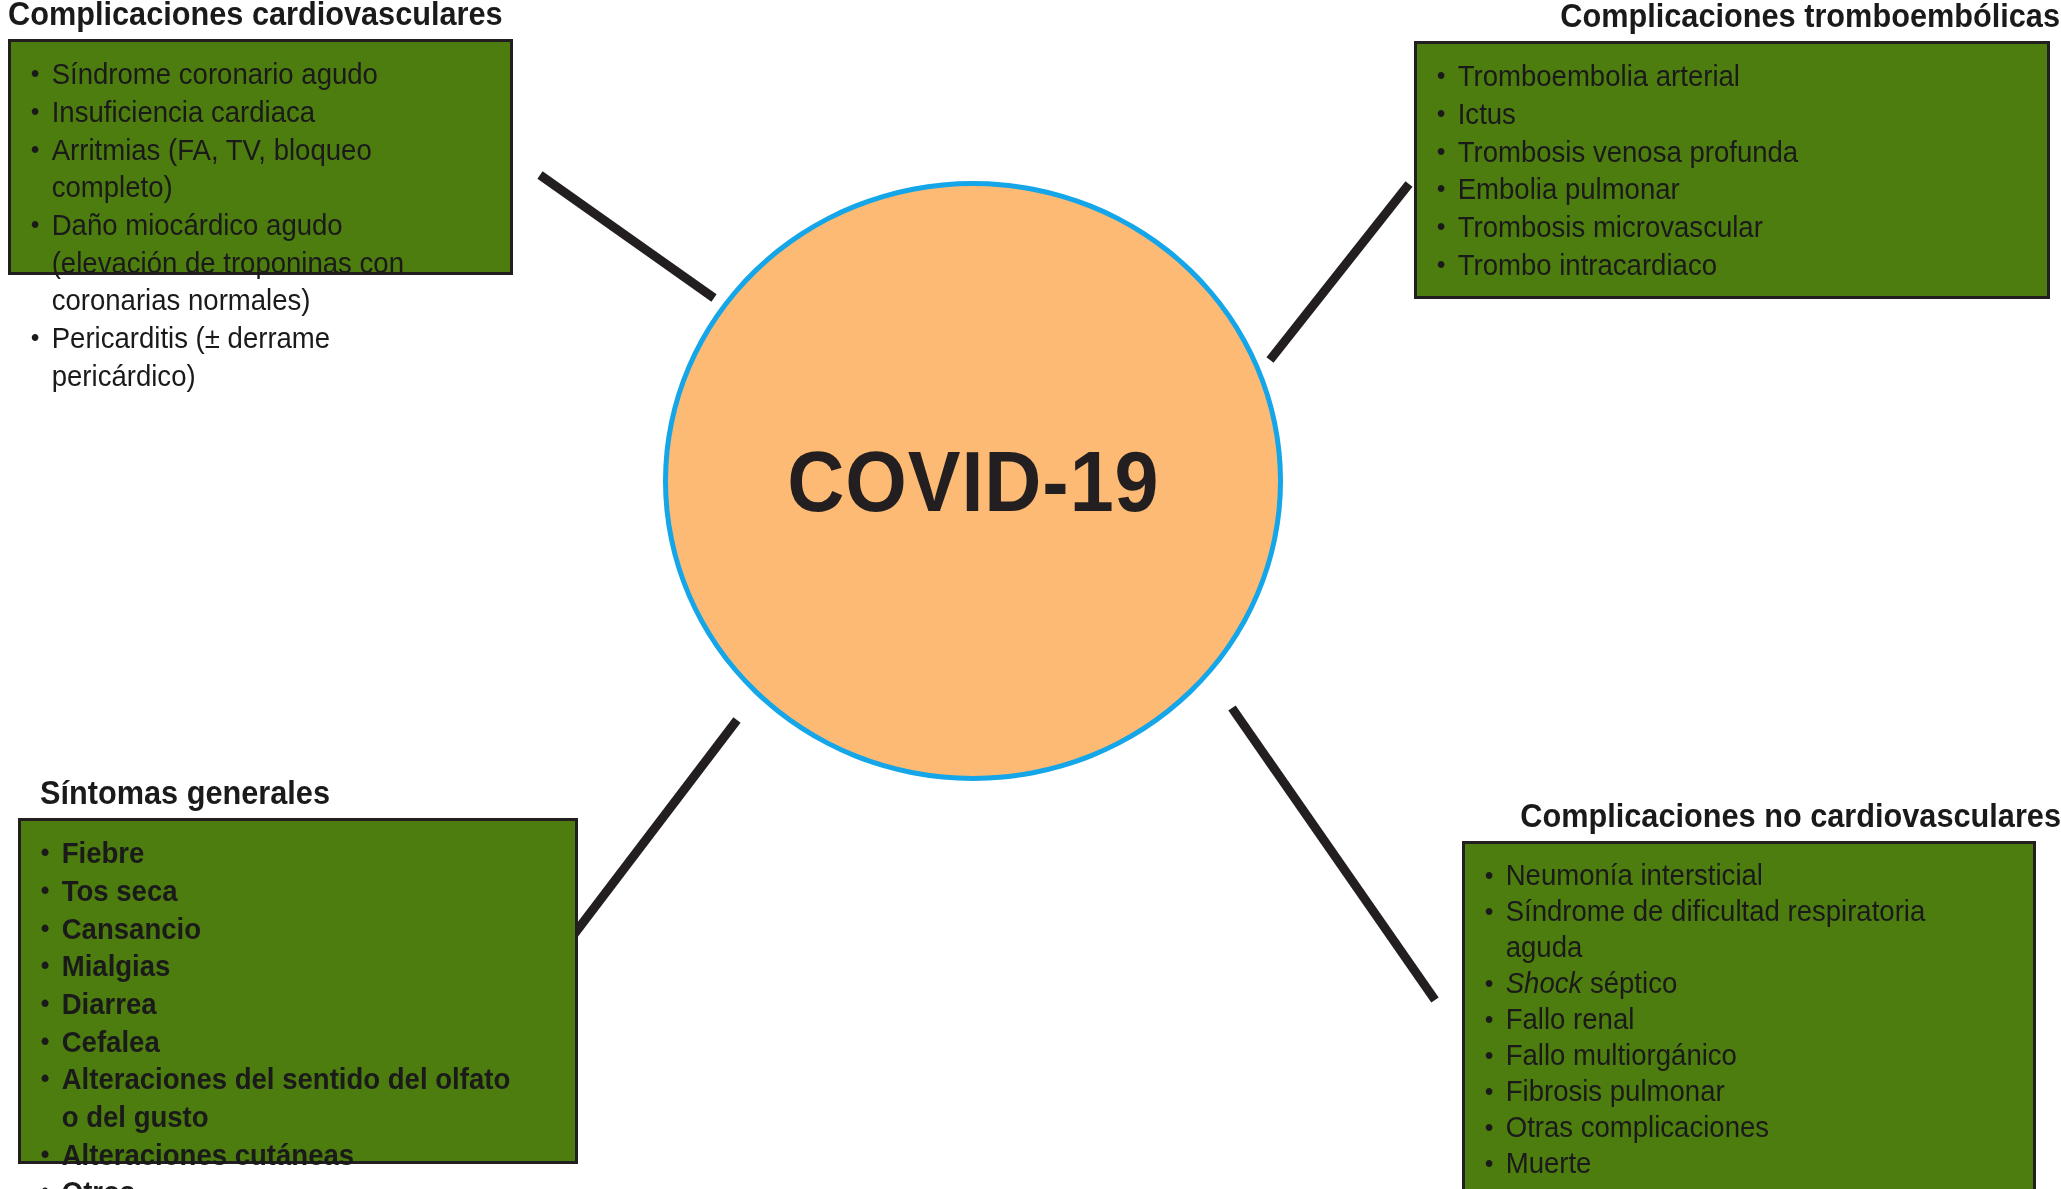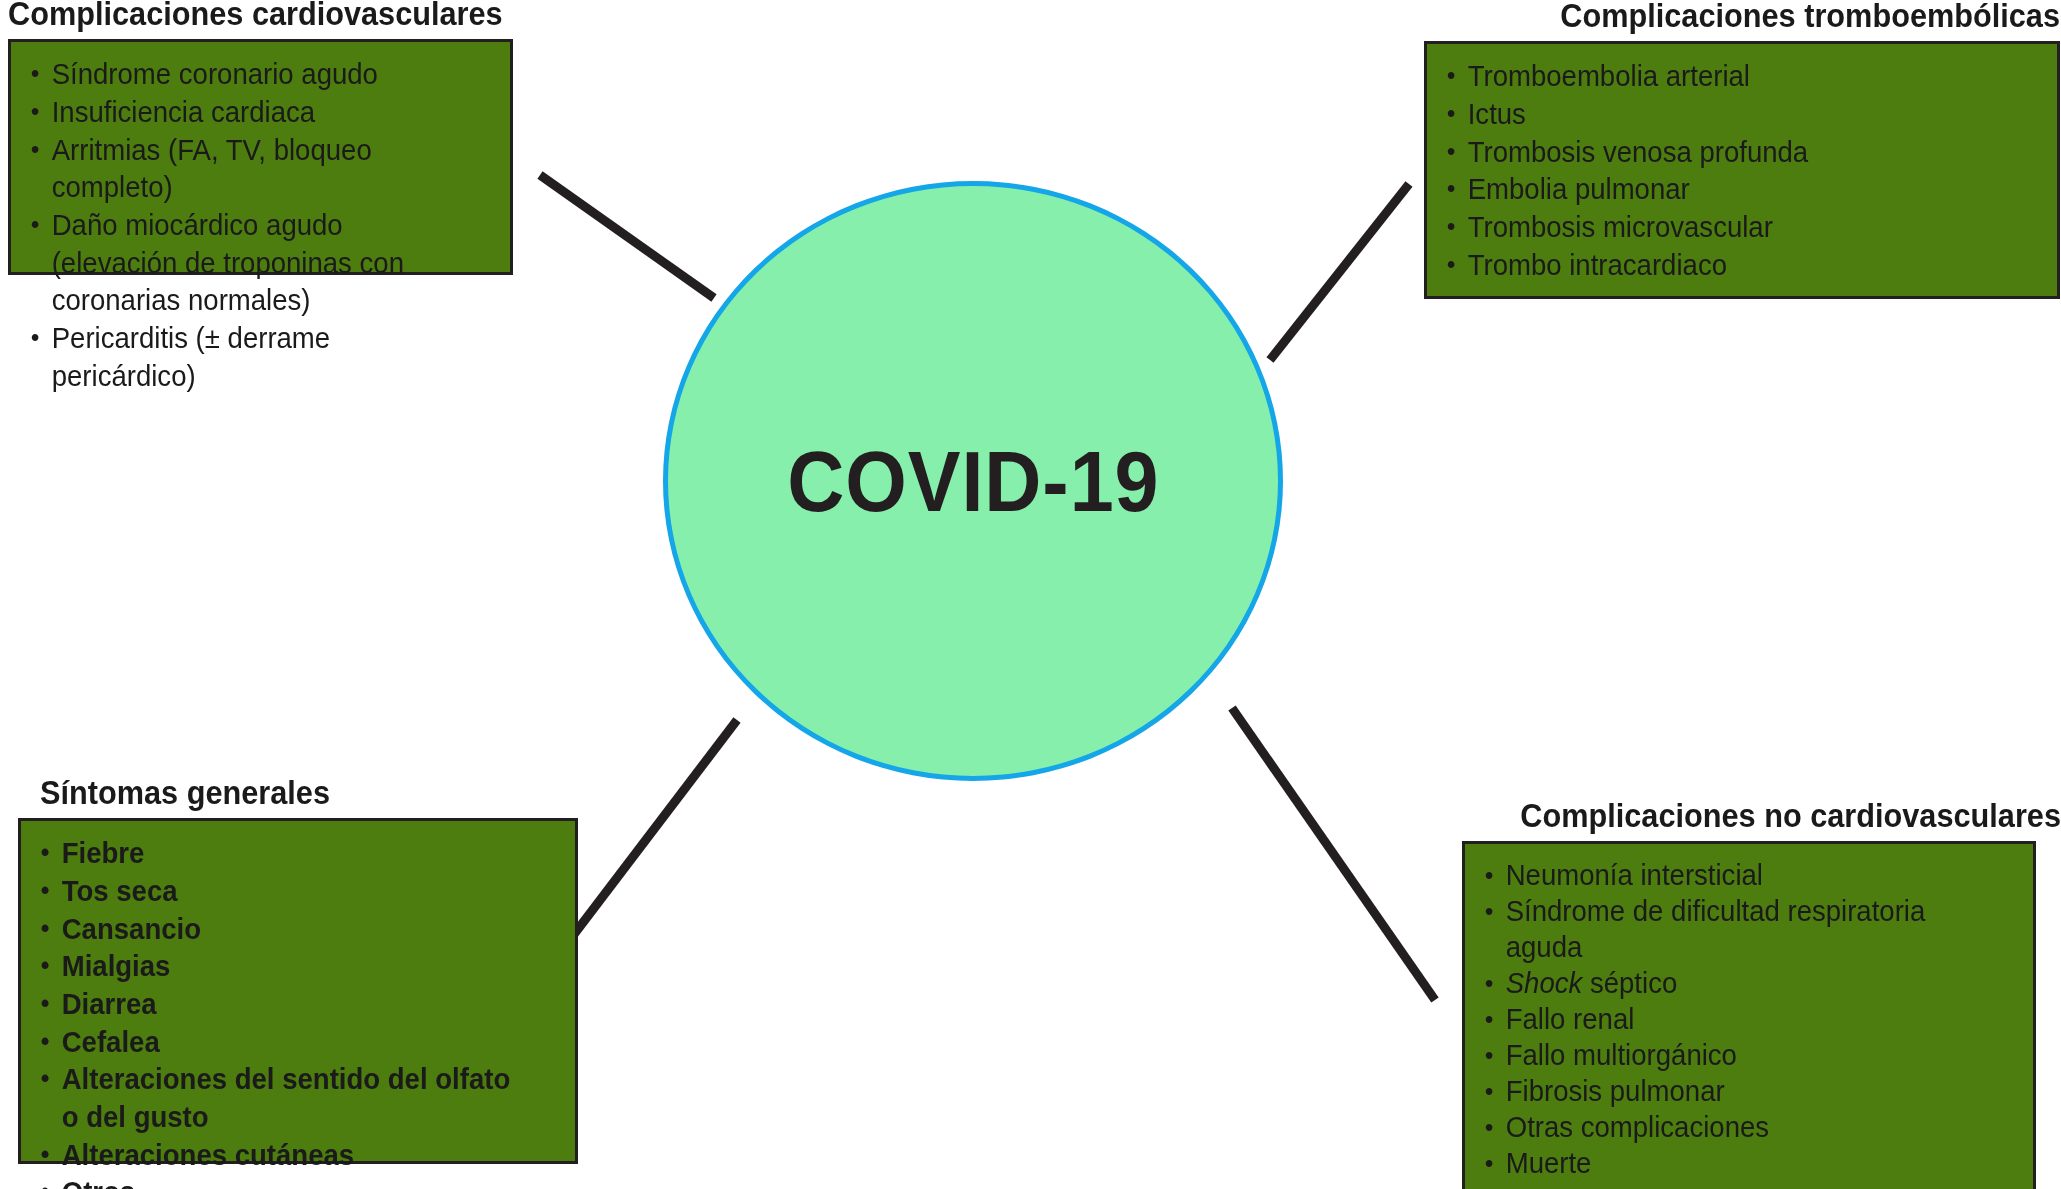--- a/index.html
+++ b/index.html
@@ -30,21 +30,21 @@
   }
 
   
   .center-node {
     position: absolute;
     left: 663px;
     top: 181px;
     width: 620px;
     height: 600px;
     border-radius: 50%;
-    background: #86efac;
+    background: #fdba74;
     border: 5px solid #14a6e8;
     box-sizing: border-box;
     display: flex;
     align-items: center;
     justify-content: center;
   }
   .center-label {
     font-family: "Liberation Sans Narrow", "Liberation Sans", sans-serif;
     font-weight: bold;
     font-size: 86px;
@@ -103,21 +103,21 @@
   }
   ul.bullets li em {
     font-style: italic;
   }
 
   
   #panel-cardiovascular { left: 8px;   top: -4px;  width: 505px; }
   #panel-cardiovascular .bullet-box { width: 505px; height: 236px; }
 
   #panel-thromboembolic { left: 1410px; top: -2px; width: 650px; }
-  #panel-thromboembolic .bullet-box { width: 636px; height: 258px; margin-left: 14px; }
+  #panel-thromboembolic .bullet-box { width: 636px; height: 258px; margin-left: 4px; }
 
   #panel-symptoms { left: 18px; top: 775px; width: 501px; }
   #panel-symptoms .panel-title { margin-left: 22px; }
   #panel-symptoms .bullet-box { width: 560px; height: 346px; font-weight: bold; }
 
   #panel-noncardio { left: 1444px; top: 798px; width: 617px; }
   #panel-noncardio .bullet-box { width: 574px; height: 390px; margin-left: 18px; }
   #panel-noncardio ul.bullets li { line-height: 1.24; }
   #panel-symptoms  ul.bullets li { line-height: 1.30; }
   #panel-thromboembolic ul.bullets li { line-height: 1.30; }

